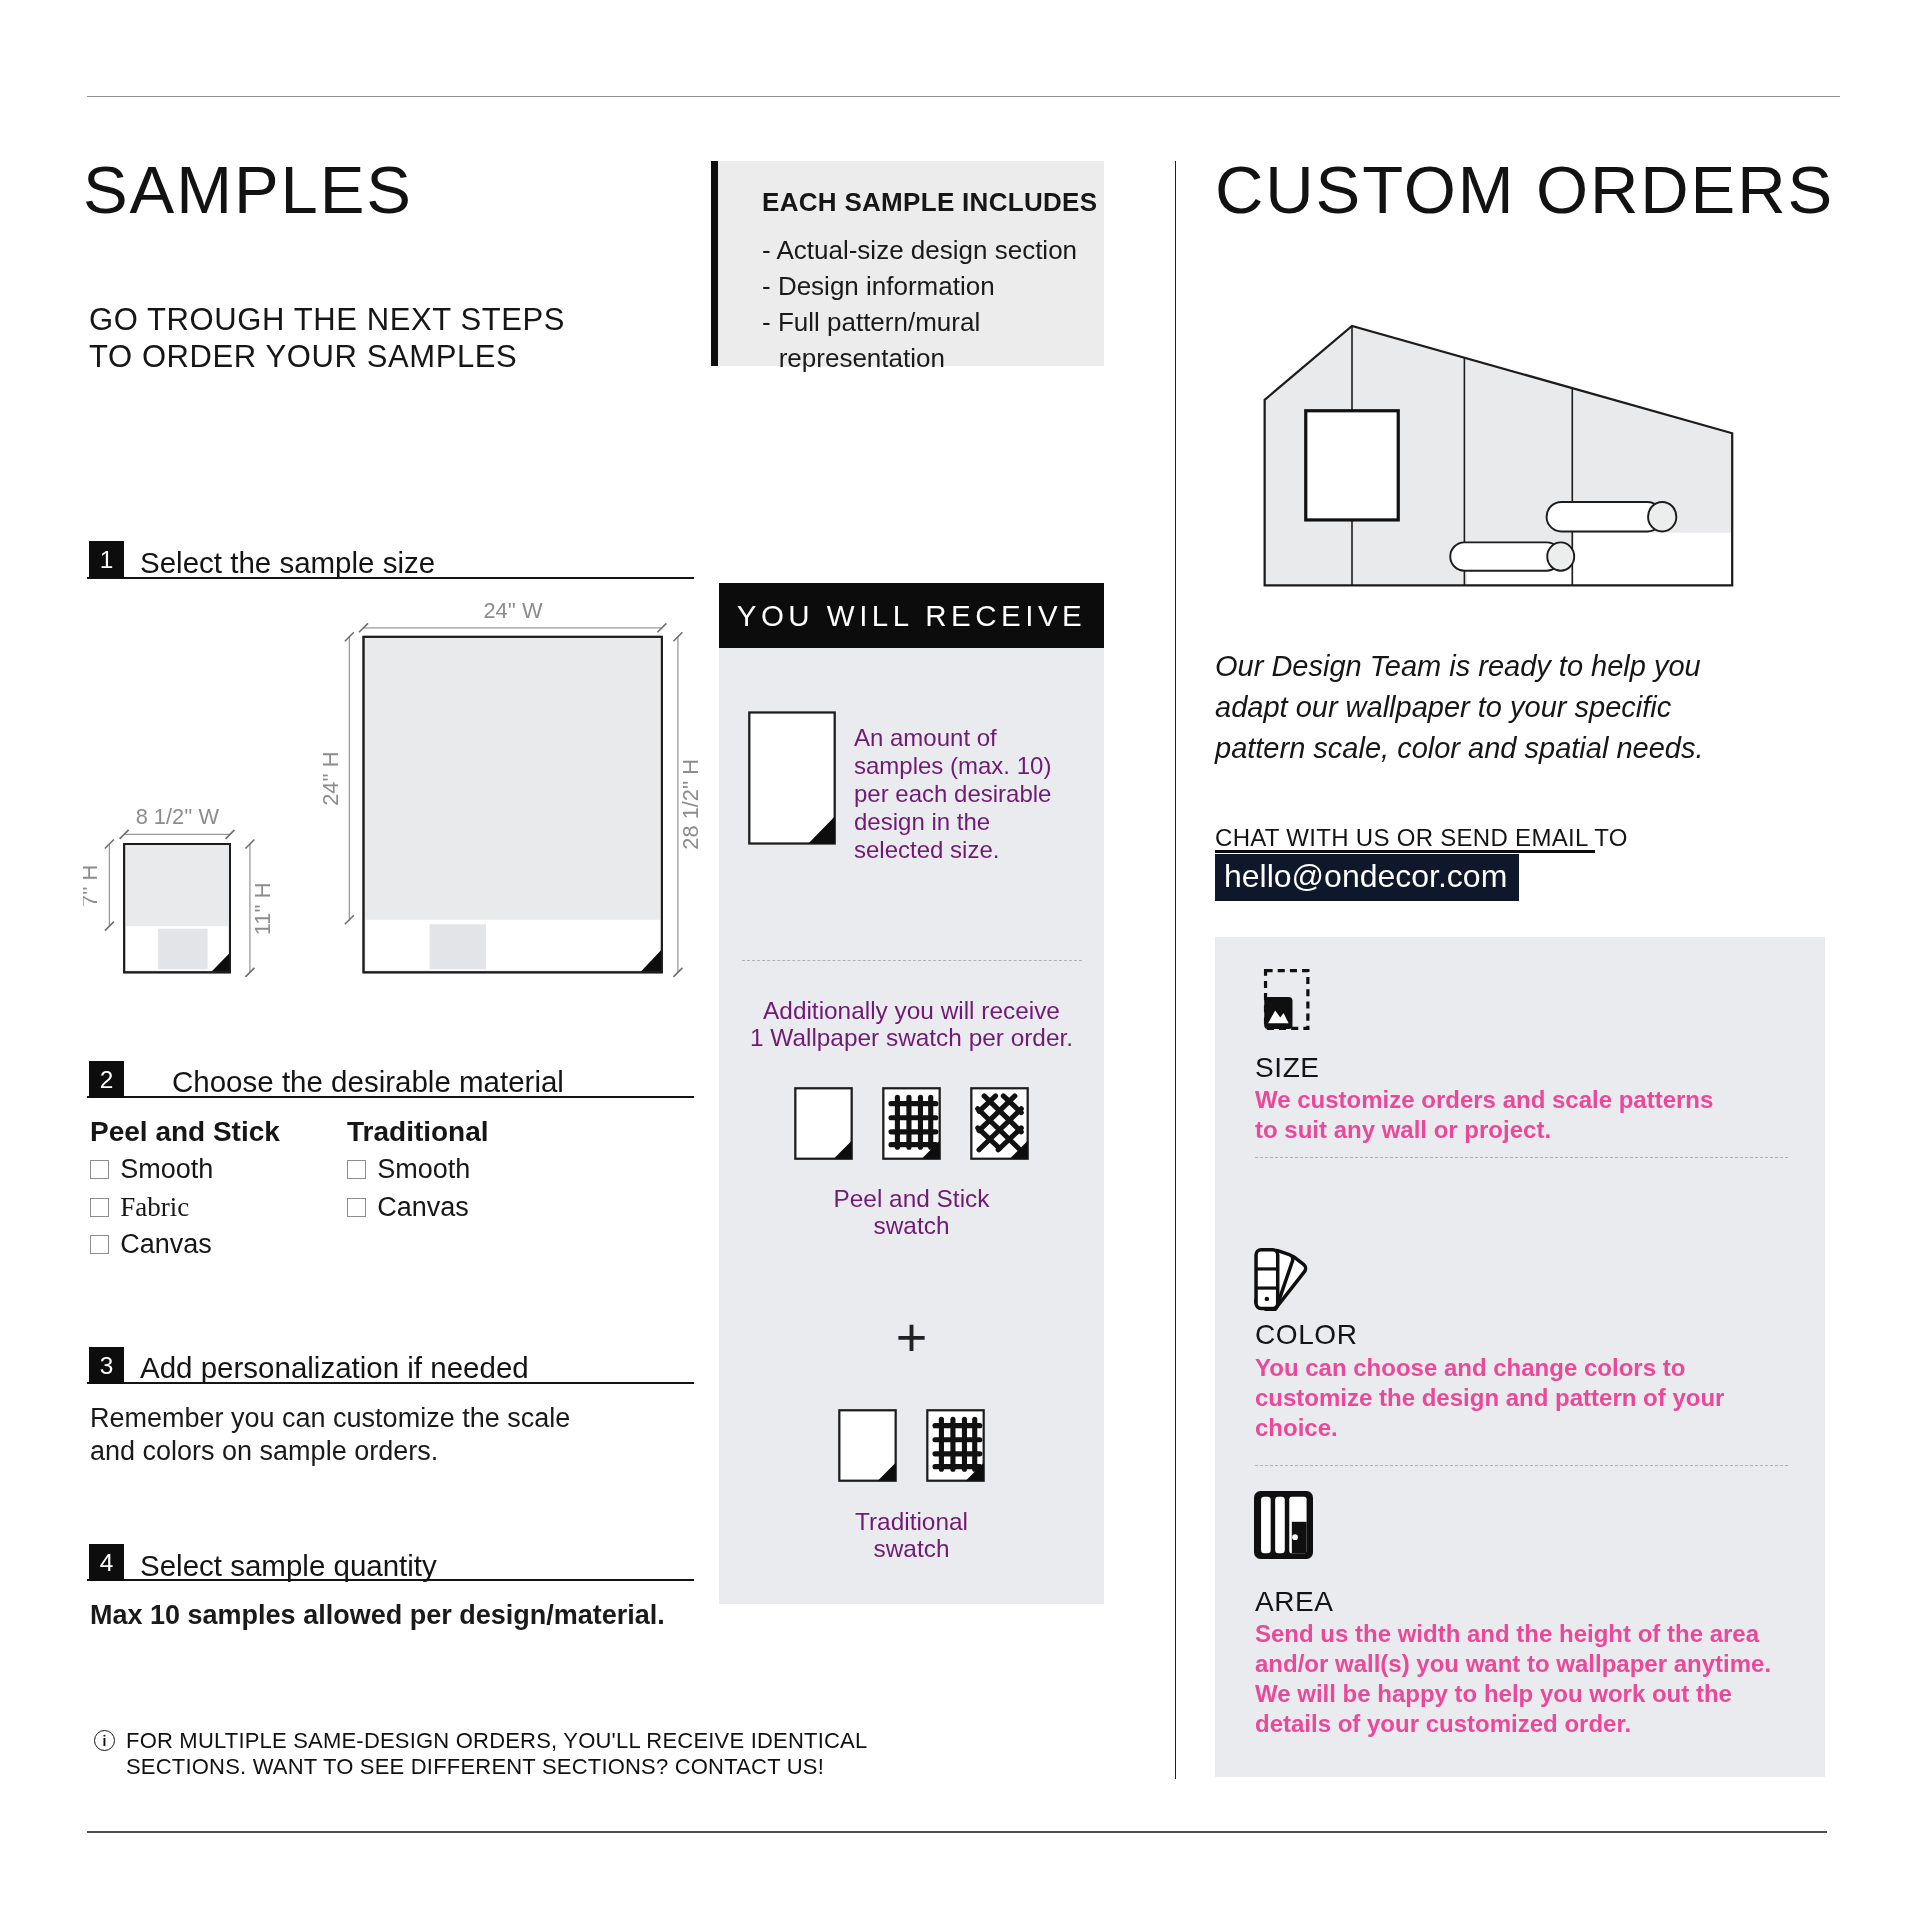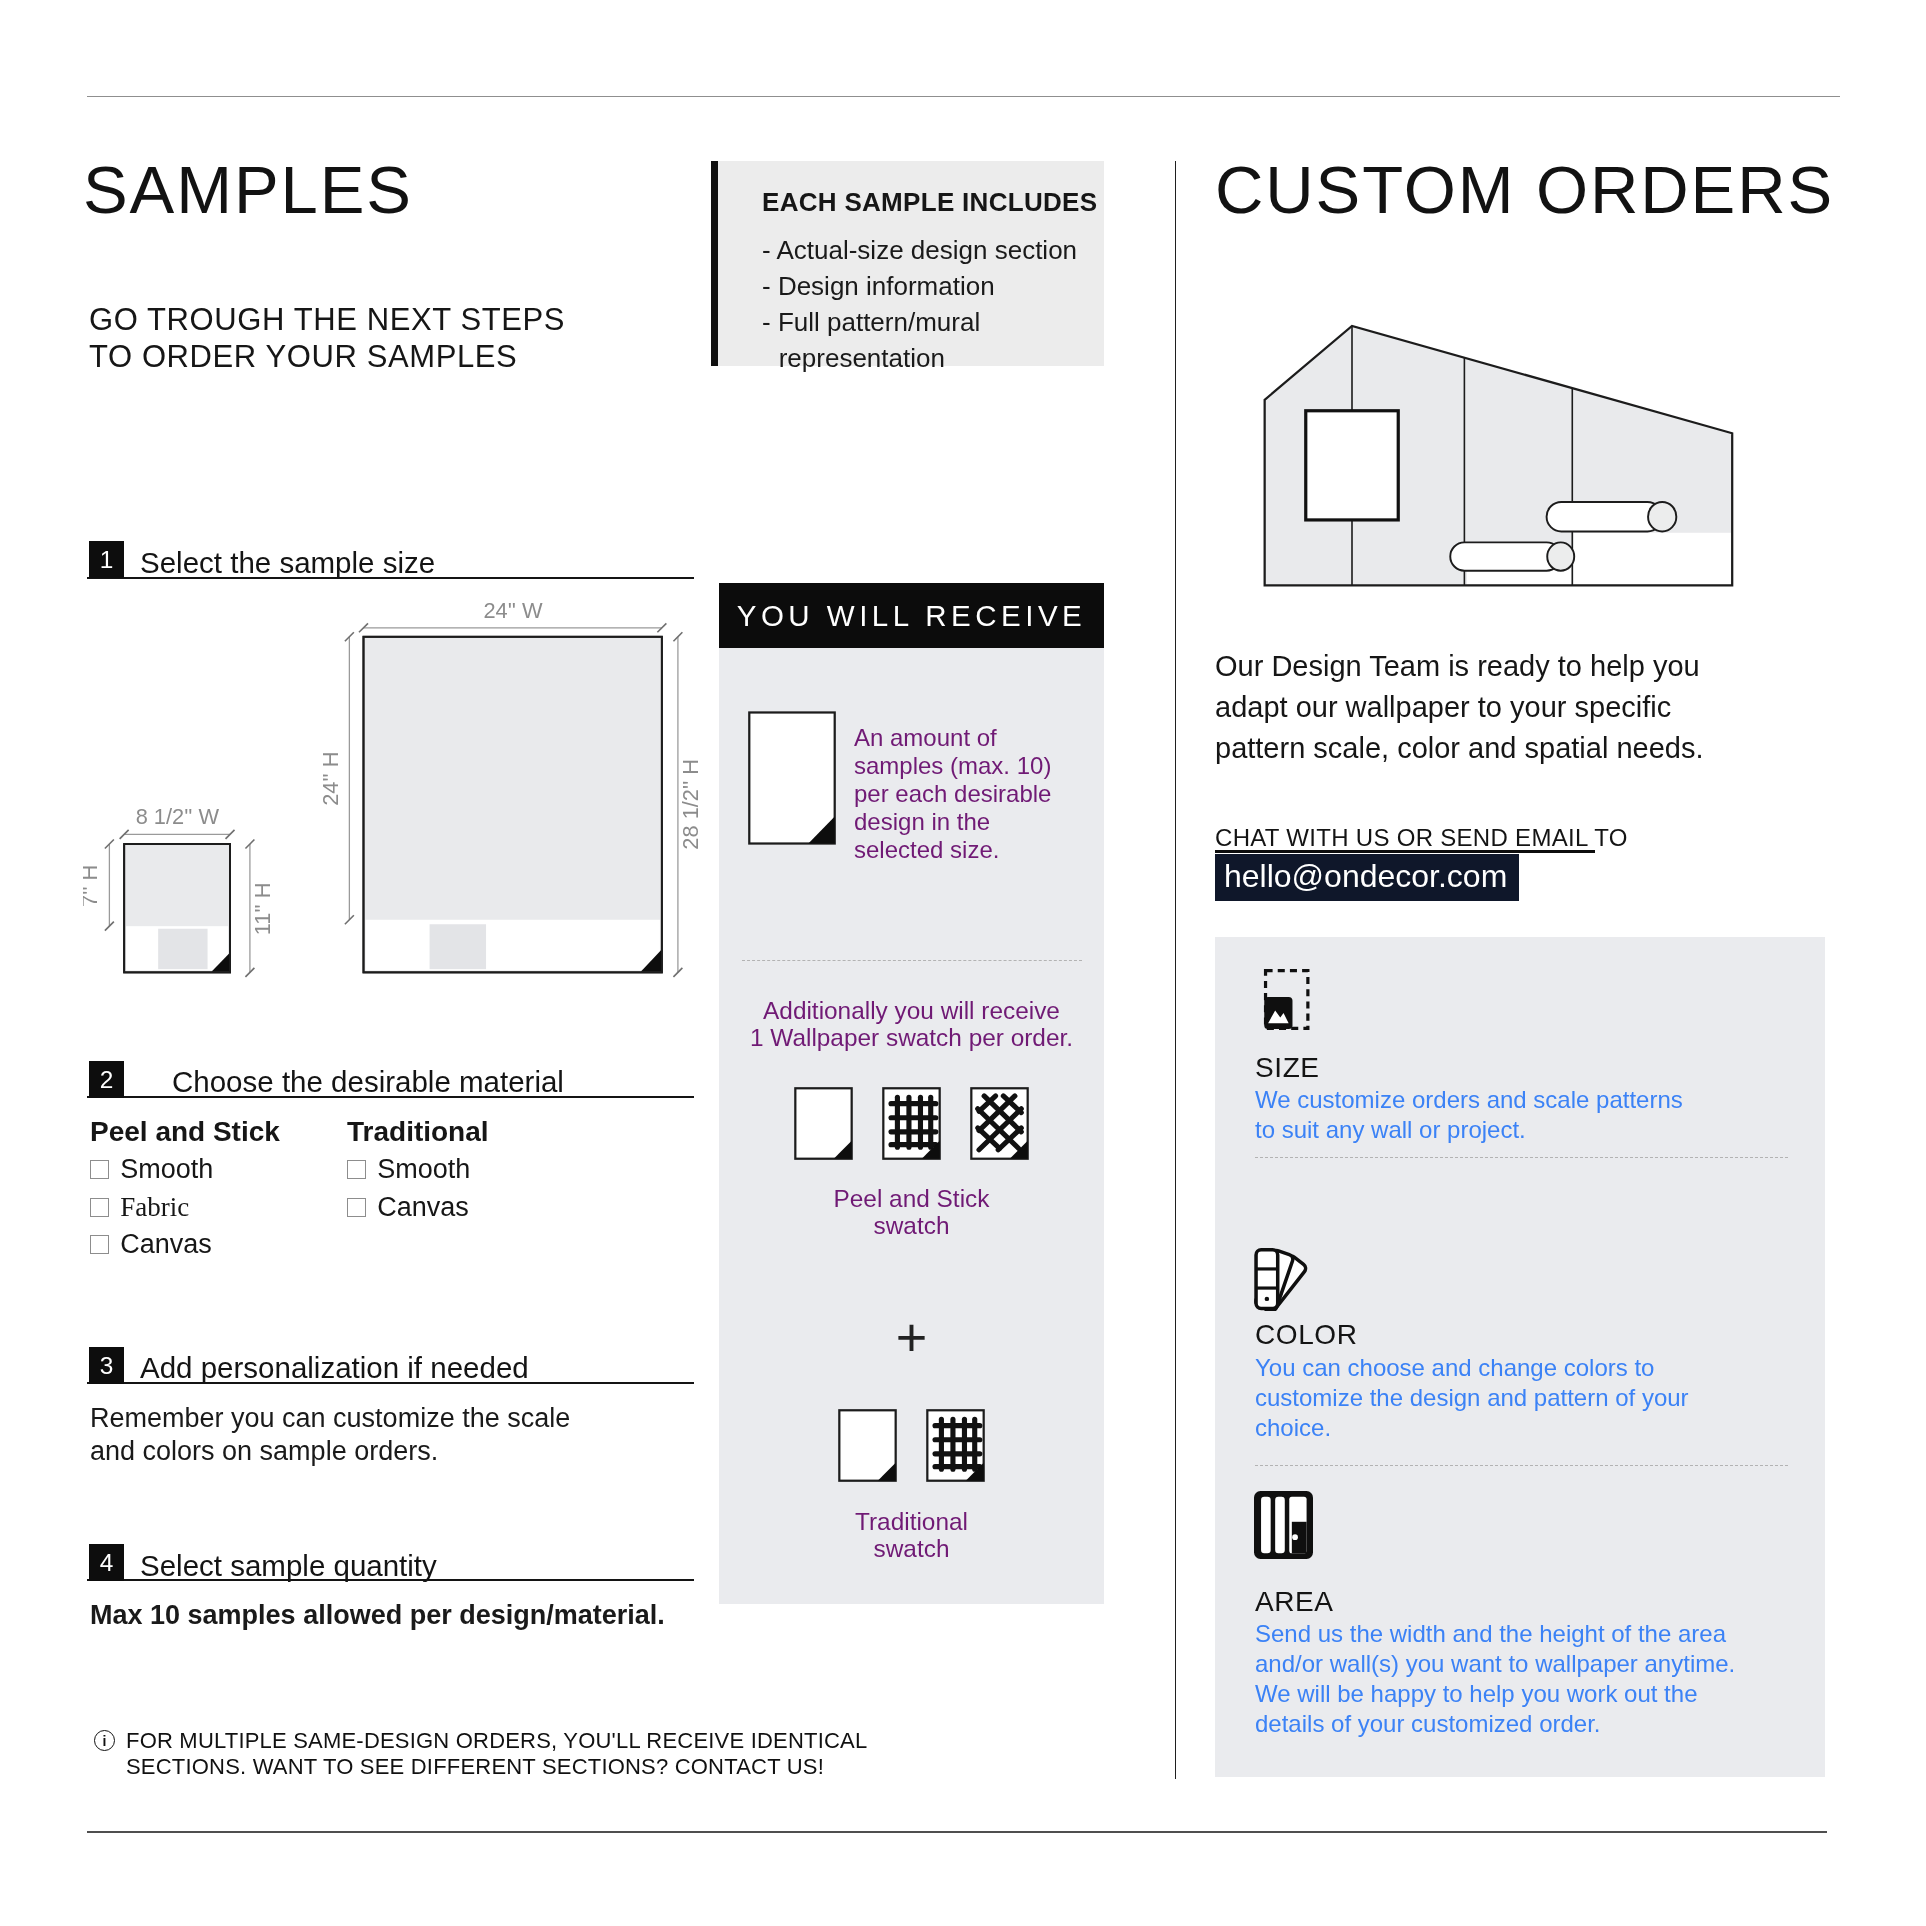--- a/index.html
+++ b/index.html
@@ -31,23 +31,23 @@
   .banner{background:#0c0c0c;color:#ffffff;display:flex;align-items:center;justify-content:center;
           font-size:29.5px;font-weight:300;letter-spacing:4.5px;white-space:nowrap;}
   .panel{background:#eaebee;}
   .panel-text{font-size:24px;font-weight:400;line-height:28px;color:#701a75;}
   .center-text{text-align:center;}
   .dashed{border-top:1.3px dashed #b3b3b3;height:0;}
   .plus{font-size:54px;font-weight:100;color:#222;line-height:54px;}
   .chat-label{font-size:24px;font-weight:400;letter-spacing:0.3px;white-space:nowrap;color:#141414;}
   .email-badge{background:#0f172a;color:#ffffff;font-size:32px;font-weight:400;
                padding:3.9px 11.6px 5.8px 9px;display:inline-block;white-space:nowrap;}
-  .custom-intro{font-size:29px;font-weight:300;line-height:41px;white-space:nowrap;color:#161616;}
+  .custom-intro{font-size:29px;font-weight:300;line-height:41px;white-space:nowrap;color:#161616;font-style:italic;}
   .feat-title{font-size:28px;font-weight:400;letter-spacing:0.6px;white-space:nowrap;color:#141414;}
-  .feat-para{font-size:24px;font-weight:400;line-height:30px;white-space:nowrap;color:#3b82f6;}
+  .feat-para{font-size:24px;font-weight:700;line-height:30px;white-space:nowrap;color:#ec4899;}
   svg text{font-family:"Liberation Sans", sans-serif;}
 </style>
 </head>
 <body>
 
 <div class="rule" style="left:87px;top:96px;width:1753px;height:1.3px;"></div>
 <div class="rule" style="left:87px;top:1831px;width:1740px;height:1.9px;background:#4f4f4f;"></div>
 <div class="divider" style="left:1175px;top:161px;width:1.3px;height:1618px;"></div>
 
 <div class="abs title" style="left:83px;top:151px;">SAMPLES</div>

